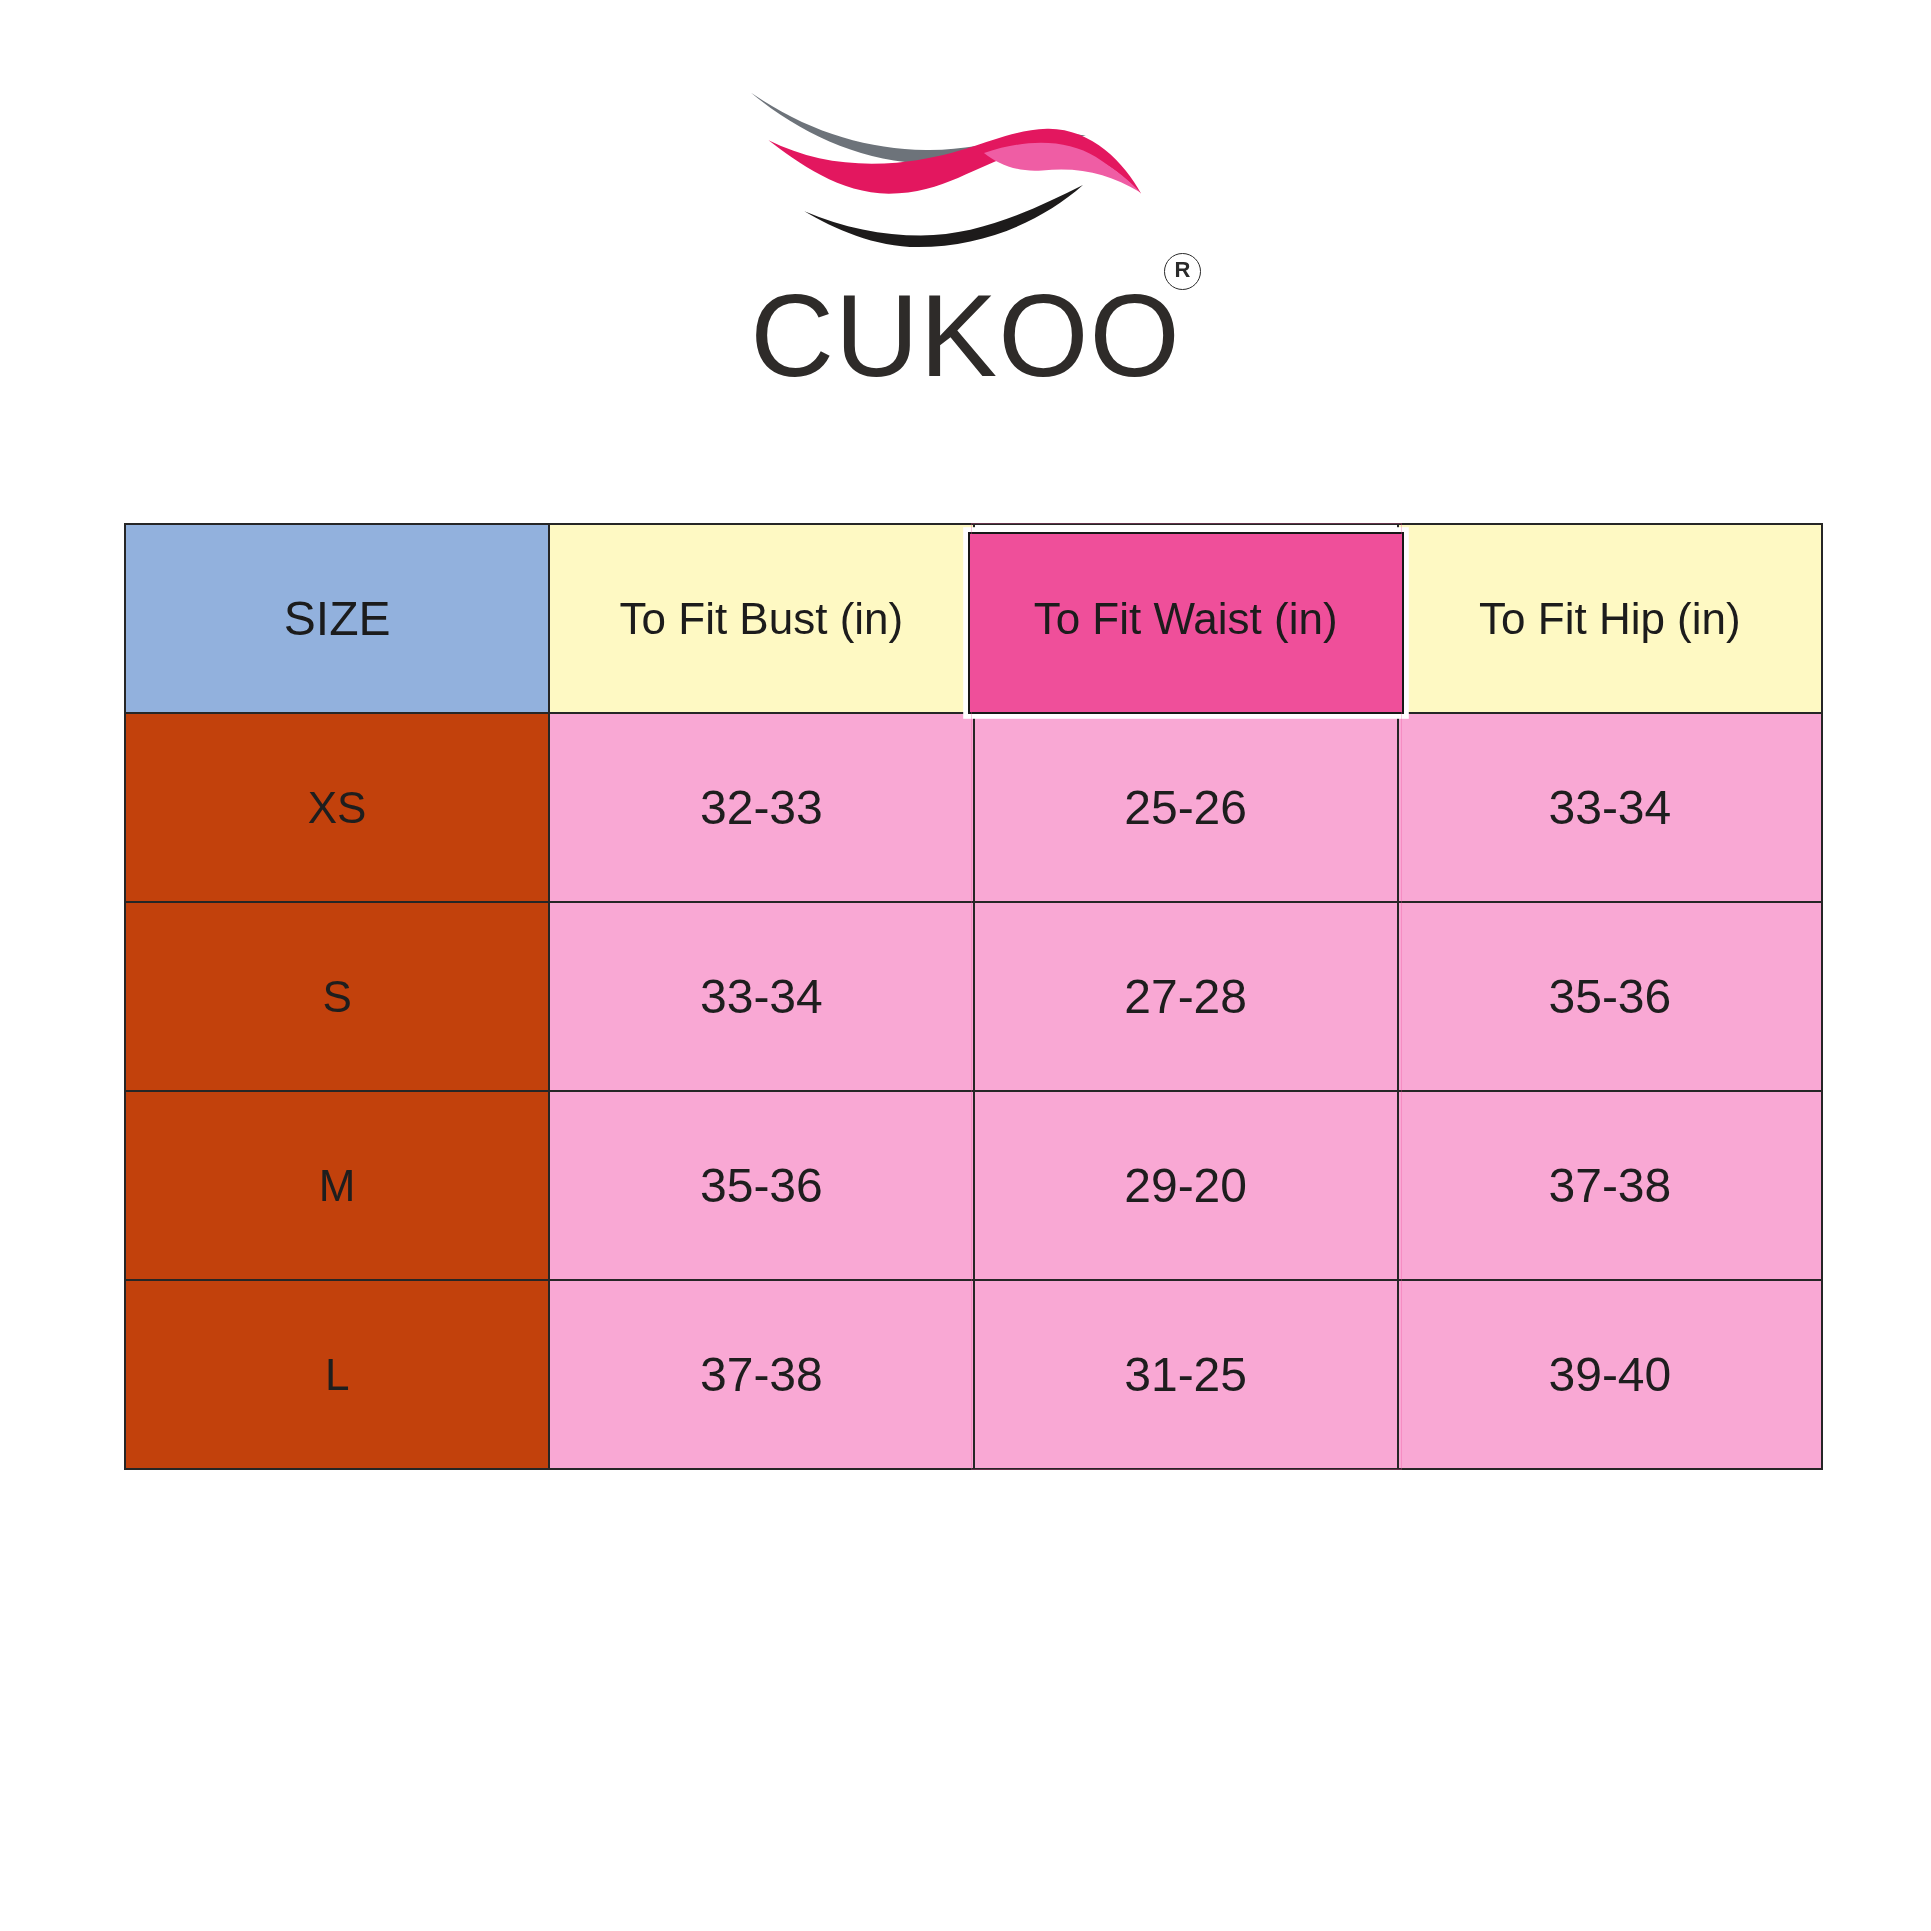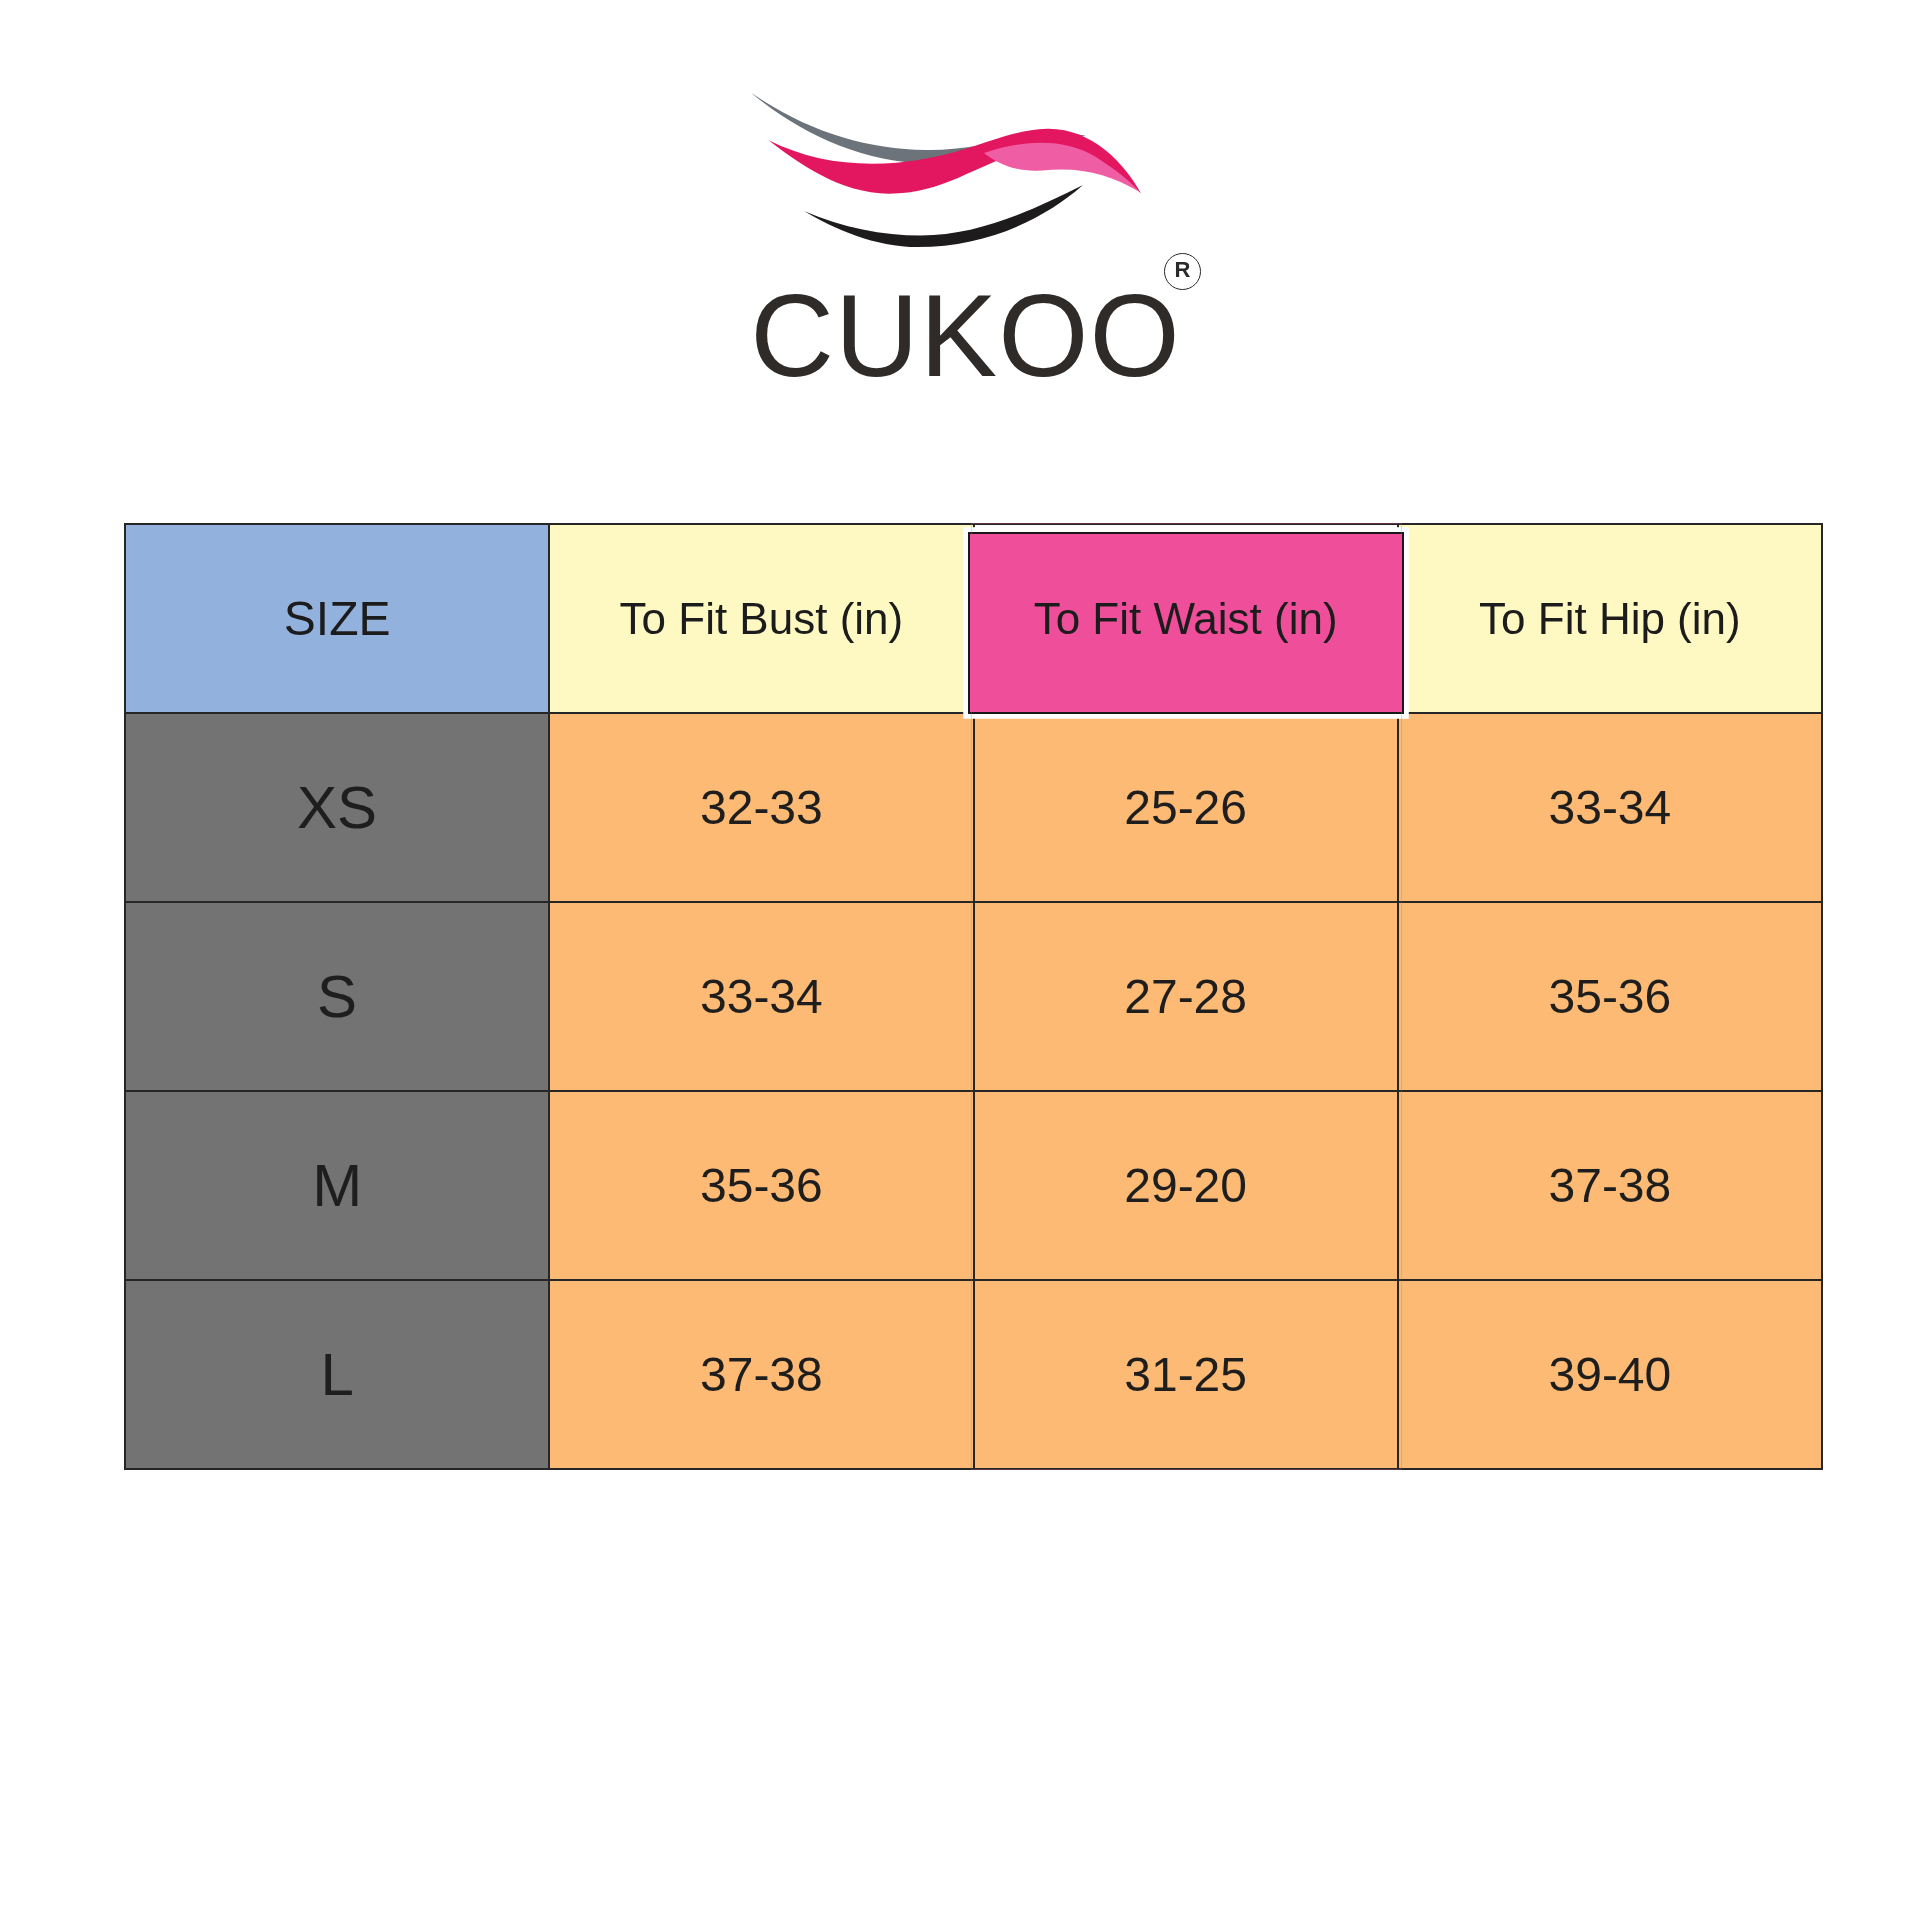--- a/index.html
+++ b/index.html
@@ -25,22 +25,22 @@
   .table-wrap{position:absolute;left:124px;top:523px;width:1699px;}
   table.size-chart{
     width:100%;border-collapse:collapse;table-layout:fixed;
   }
   .size-chart th,.size-chart td{
     border:2.9px solid #262626;height:189px;box-sizing:border-box;
     text-align:center;vertical-align:middle;font-weight:400;padding:0;
   }
   .size-chart thead th{background:#fef9c3;font-size:44px;color:#1c1c1c;}
   .size-chart thead th.col-size{background:#92b1dd;font-size:48px;margin-left:36px;}
-  .size-chart td.col-size{background:#737373;font-size:60px;}
-  .size-chart td{background:#fdba74;font-size:48px;}
+  .size-chart td.col-size{background:#c2410c;font-size:44px;}
+  .size-chart td{background:#f9a8d4;font-size:48px;}
 
   
   th.waist-th{background:#ffffff !important;position:relative;}
   .waist-box{
     position:absolute;top:6.8px;bottom:-1.9px;left:-6.8px;right:-6.8px;
     background:#ef4f9a;border:2.9px solid #181818;box-shadow:0 0 0 4.8px #ffffff;
     z-index:2;
   }
   th.waist-th .cell-label{position:relative;z-index:3;}
 

